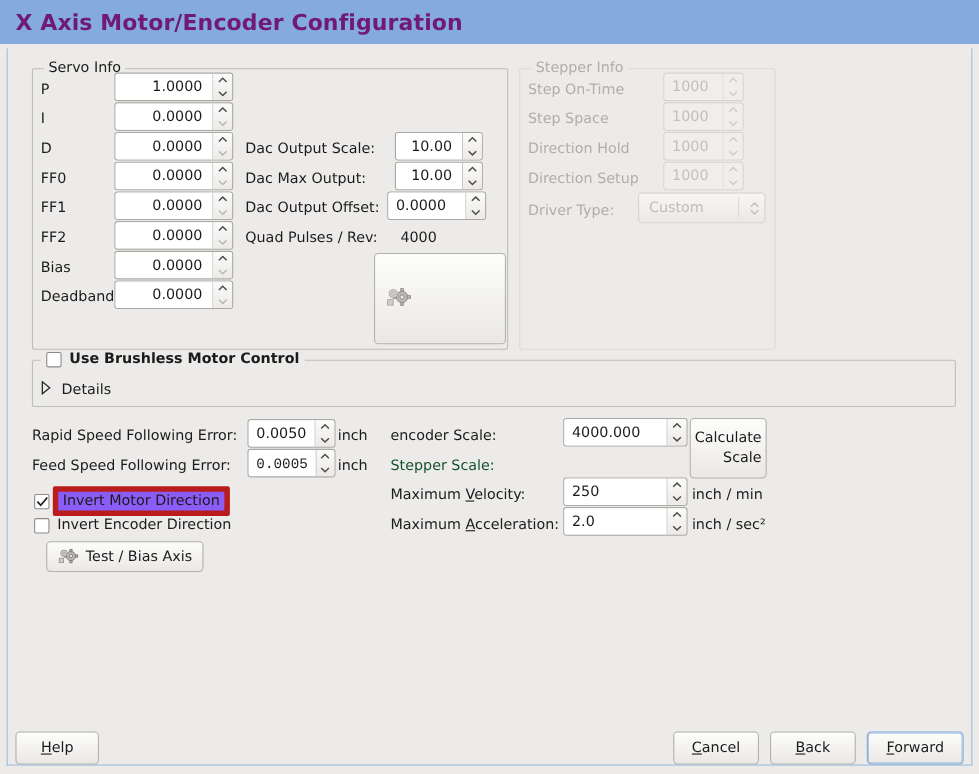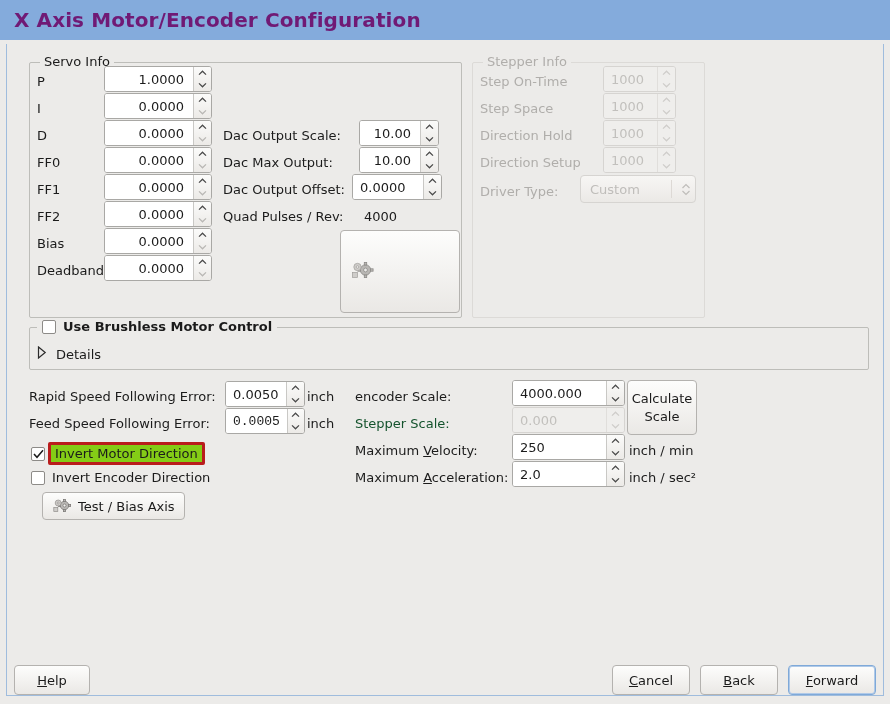--- a/index.html
+++ b/index.html
@@ -135,22 +135,22 @@
     border:1px solid #8d8b88;
     border-radius:2px;
     background:#ffffff;
     display:flex; align-items:center; justify-content:center;
     flex: none;
   }
   .cbox svg { display:block; }
   .cbl { font-size:13px; }
   .cbl.boldl { font-weight:bold; }
   .cbl.hl {
-    background:#84cc16;
-    border:3px solid #b91c1c;
+    background:#8b5cf6;
+    border:5px solid #b91c1c;
     border-radius:2px;
     padding:1px 4px;
     margin:-1px -4px;
   }
 
   
   .expander { display:flex; align-items:center; gap:9px; }
 
   
   .actionbar {
@@ -574,38 +574,23 @@
         </span>
       <span class="b">
           <svg width="9" height="6" viewBox="0 0 9 6">
             <path d="M1 1.4 L4.5 4.8 L8 1.4" fill="none" stroke="#4a4a4a" stroke-width="1.3"></path>
           </svg>
         </span>
     </span>
   </div>
 
   <span class="abs lbl dis" style="left:348px; top:372px; color:#14532d;">Stepper Scale:</span>
-  <div class="abs spin left disabled" style="left:505px; top:363px; width:113px;">
-    <span class="val">0.000</span>
-    <span class="btns">
-      <span class="b">
-          <svg width="9" height="6" viewBox="0 0 9 6">
-            <path d="M1 4.6 L4.5 1.2 L8 4.6" fill="none" stroke="#cfcdca" stroke-width="1.3"></path>
-          </svg>
-        </span>
-      <span class="b">
-          <svg width="9" height="6" viewBox="0 0 9 6">
-            <path d="M1 1.4 L4.5 4.8 L8 1.4" fill="none" stroke="#cfcdca" stroke-width="1.3"></path>
-          </svg>
-        </span>
-    </span>
-  </div>
 
   <div class="abs btn" style="left:620px; top:336px; width:70px; height:55px; padding:0 6px;">
-    <span style="display:flex; flex-direction:column; align-items:center; line-height:1.35;">
+    <span style="display:flex; flex-direction:column; align-items:flex-end; line-height:1.35;">
       <span>Calculate</span>
       <span>Scale</span>
     </span>
   </div>
 
   <span class="abs lbl" style="left:348px; top:399px;">
     <span>Maximum </span><u>V</u><span>elocity:</span>
   </span>
   <div class="abs spin left" style="left:505px; top:390px; width:113px;">
     <span class="val">250</span>

